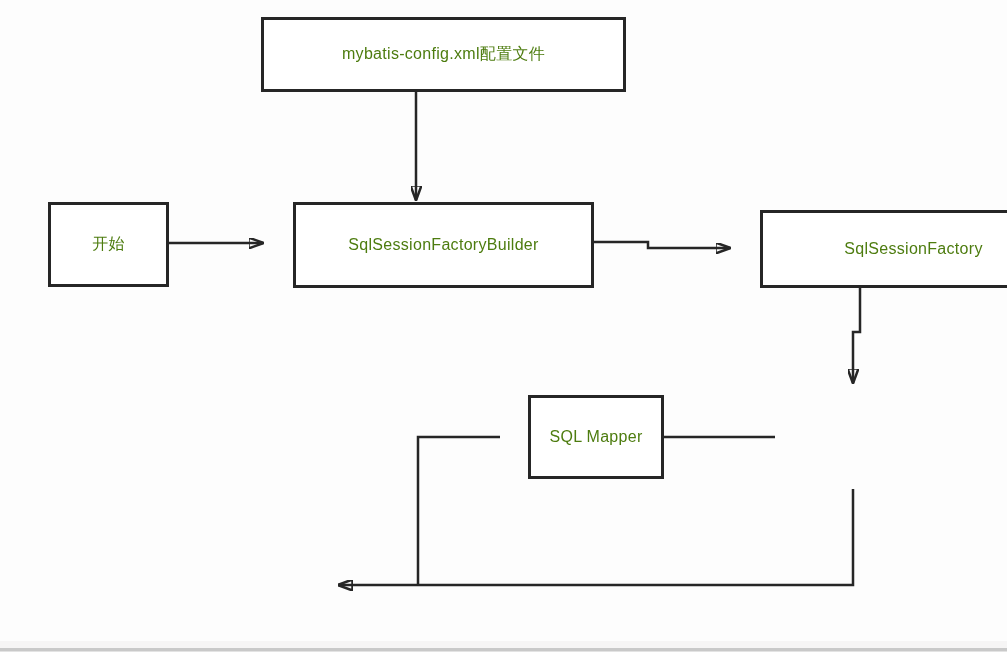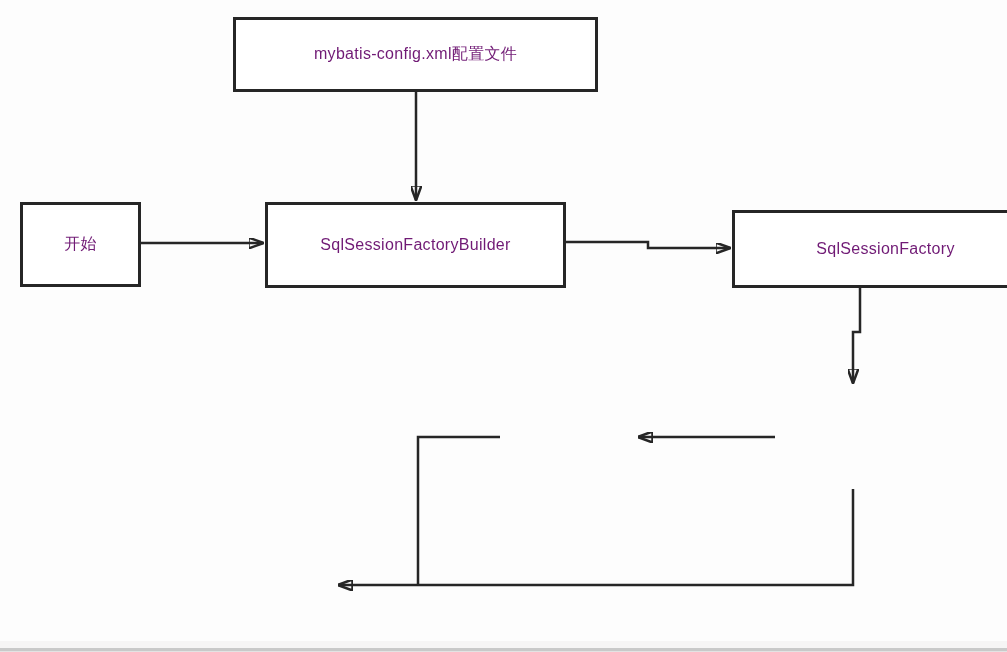--- a/index.html
+++ b/index.html
@@ -28,24 +28,25 @@
     stroke-width: 2.5;
   }
   .node {
     position: absolute;
     box-sizing: border-box;
     border: 3px solid #262626;
     background: #ffffff;
     display: flex;
     align-items: center;
     justify-content: center;
-    color: #701a75;
+    color: #4d7c0f;
     font-size: 16px;
     letter-spacing: 0.3px;
     text-align: center;
+    margin-left: 28px;
   }
   .node-config  { left: 233px; top: 17px;  width: 365px; height: 75px; }
   .node-start   { left: 20px;  top: 202px; width: 121px; height: 85px; }
   .node-builder { left: 265px; top: 202px; width: 301px; height: 86px; }
   .node-factory { left: 732px; top: 210px; width: 307px; height: 78px; }
   .node-session { left: 775px; top: 385px; width: 158px; height: 104px; }
   .node-mapper  { left: 500px; top: 395px; width: 136px; height: 84px; }
   .node-end     { left: 215px; top: 542px; width: 121px; height: 86px; }
   .bottom-band {
     position: absolute;
@@ -102,19 +103,22 @@
 
   <div class="node node-start">
     <span>开始</span>
   </div>
 
   <div class="node node-factory">
     <span>SqlSessionFactory</span>
   </div>
 
 
+  <div class="node node-mapper">
+    <span>SQL Mapper</span>
+  </div>
 
 
   <div class="bottom-band"></div>
   <div class="bottom-line"></div>
   <div class="bottom-edge"></div>
 
 </div>
 
 </body></html>

